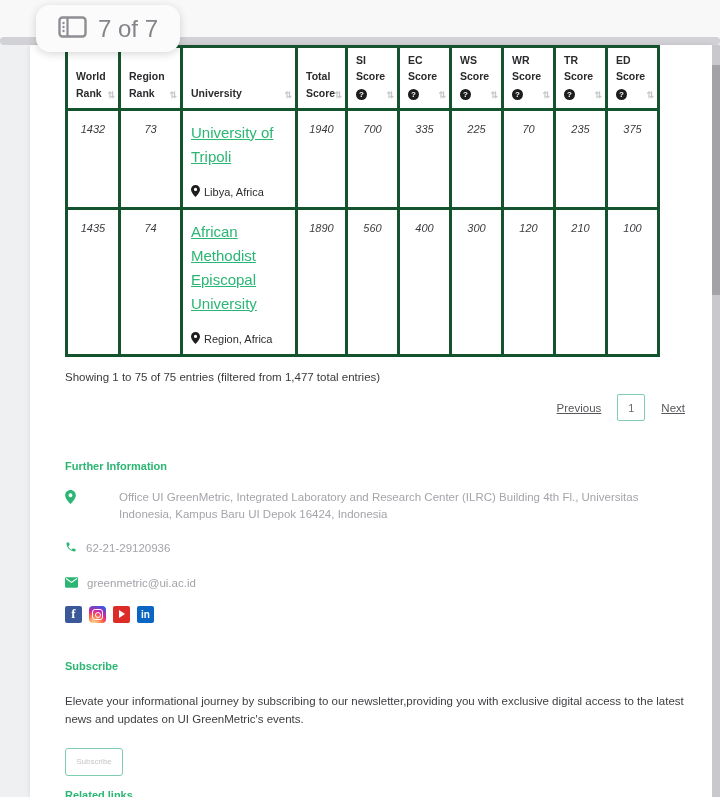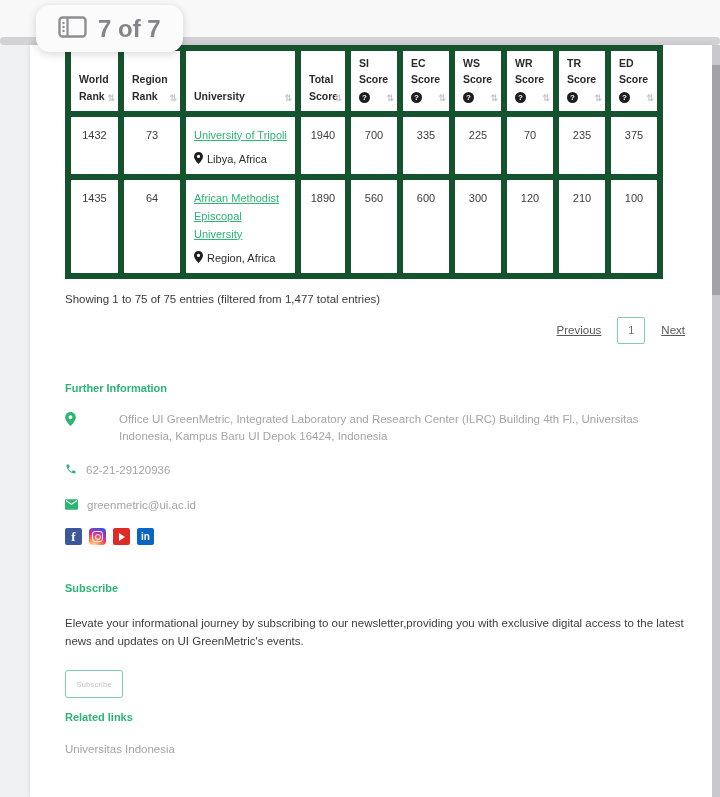--- a/index.html
+++ b/index.html
@@ -4,42 +4,42 @@
 <style>
   * { margin:0; padding:0; box-sizing:border-box; }
   html,body { width:720px; height:797px; overflow:hidden;
     font-family:"Liberation Sans", sans-serif; background:#eff0f2; }
   .top-strip { position:absolute; top:0; left:0; width:720px; height:38px; background:#f8f8f9; }
   .gray-band { position:absolute; top:37px; left:0; width:720px; height:8px;
     background:#d2d2d6; border-radius:5px; }
   .tab-badge { position:absolute; top:5px; left:36px; height:47px; z-index:6;
     background:#fbfbfc; border-radius:14px; box-shadow:0 2px 8px rgba(0,0,0,.16);
     display:flex; align-items:center; gap:11px; padding:0 22px; cursor:pointer; }
-  .tab-badge-label { font-size:24px; color:#84848a; font-weight:700; }
+  .tab-badge-label { font-size:24px; color:#84848a; font-weight:400; }
   .card { position:absolute; top:45px; left:30px; width:682px; height:752px;
     background:#ffffff; box-shadow:0 0 5px rgba(0,0,0,.10); overflow:hidden; }
   .scroll-strip { position:absolute; top:45px; right:0; width:8px; height:752px; background:#c9c9cd; }
   .scroll-thumb { position:absolute; top:20px; right:0; width:8px; height:230px; background:#a2a2a7; }
   .content { padding:0 28px 0 35px; }
 
   
   table.rank { border-collapse:collapse; table-layout:fixed; width:592px; }
-  .rank th, .rank td { border:6px solid #14532d; background:#fff; }
+  .rank th, .rank td { border:3px solid #14532d; background:#fff; }
   .rank th { height:55px; vertical-align:bottom; position:relative;
     font-size:10.5px; color:#2b2b2e; font-weight:bold; text-align:left; }
   .h-inner { padding:4px 4px 7px 8px; line-height:1.55; }
   .sort-icon { position:absolute; right:3px; bottom:8px; font-size:9px; color:#c7c7cc; cursor:pointer; }
   .help-icon { display:inline-flex; align-items:center; justify-content:center;
     width:11px; height:11px; border-radius:50%; background:#1d1d1f; color:#fff;
     font-size:8px; font-weight:bold; margin-top:3px; cursor:pointer; }
   .rank td { font-size:11px; color:#3c3c40; vertical-align:top; }
-  td.num { text-align:center; padding-top:12px; }
+  td.num { text-align:center; padding-top:12px;font-style:italic; }
   td.uni { padding:10px 6px 8px 8px; }
-  .uni-link { color:#2bb673; text-decoration:underline; font-size:11px; line-height:1.6; cursor:pointer; }
-  .loc { margin-top:8px; display:flex; align-items:center; gap:4px; color:#2d2d30; font-size:11px; }
+  .uni-link { color:#2bb673; text-decoration:underline; font-size:15px; line-height:1.6; cursor:pointer; }
+  .loc { margin-top:16px; display:flex; align-items:center; gap:4px; color:#2d2d30; font-size:11px; }
   .r1 td { height:48px; } .r2 td { height:57px; } .r3 td { height:45px; }
 
   .summary { margin-top:14px; font-size:11.5px; color:#3a3a3e; }
 
   .pagination { margin-top:10px; width:620px; display:flex; justify-content:flex-end;
     align-items:center; gap:16px; height:30px;text-align:right; }
   .page-link { font-size:11.5px; color:#57575b; text-decoration:underline; cursor:pointer; }
   .page-current { width:28px; height:27px; border:1px solid #7fcfae; border-radius:2px;
     display:flex; align-items:center; justify-content:center;
     font-size:11px; color:#6d6d71; cursor:pointer; }
@@ -178,35 +178,35 @@
         <td class="num">700</td>
         <td class="num">335</td>
         <td class="num">225</td>
         <td class="num">70</td>
         <td class="num">235</td>
         <td class="num">375</td>
       </tr>
 
       <tr class="r2">
         <td class="num">1435</td>
-        <td class="num">64</td>
+        <td class="num">74</td>
         <td class="uni">
           <span class="uni-link">African Methodist Episcopal University</span>
           <div class="loc">
             <span>
               <svg width="9" height="12" viewBox="0 0 16 21">
                     <path fill="#1e1e20" d="M8 0C3.6 0 0 3.5 0 7.9 0 13.8 8 21 8 21s8-7.2 8-13.1C16 3.5 12.4 0 8 0zm0 10.7a2.9 2.9 0 110-5.8 2.9 2.9 0 010 5.8z"></path>
                   </svg>
             </span>
             <span>Region, Africa</span>
           </div>
         </td>
         <td class="num">1890</td>
         <td class="num">560</td>
-        <td class="num">600</td>
+        <td class="num">400</td>
         <td class="num">300</td>
         <td class="num">120</td>
         <td class="num">210</td>
         <td class="num">100</td>
       </tr>
 
     </tbody>
       </table>
 
     <div class="summary">Showing 1 to 75 of 75 entries (filtered from 1,477 total entries)</div>

